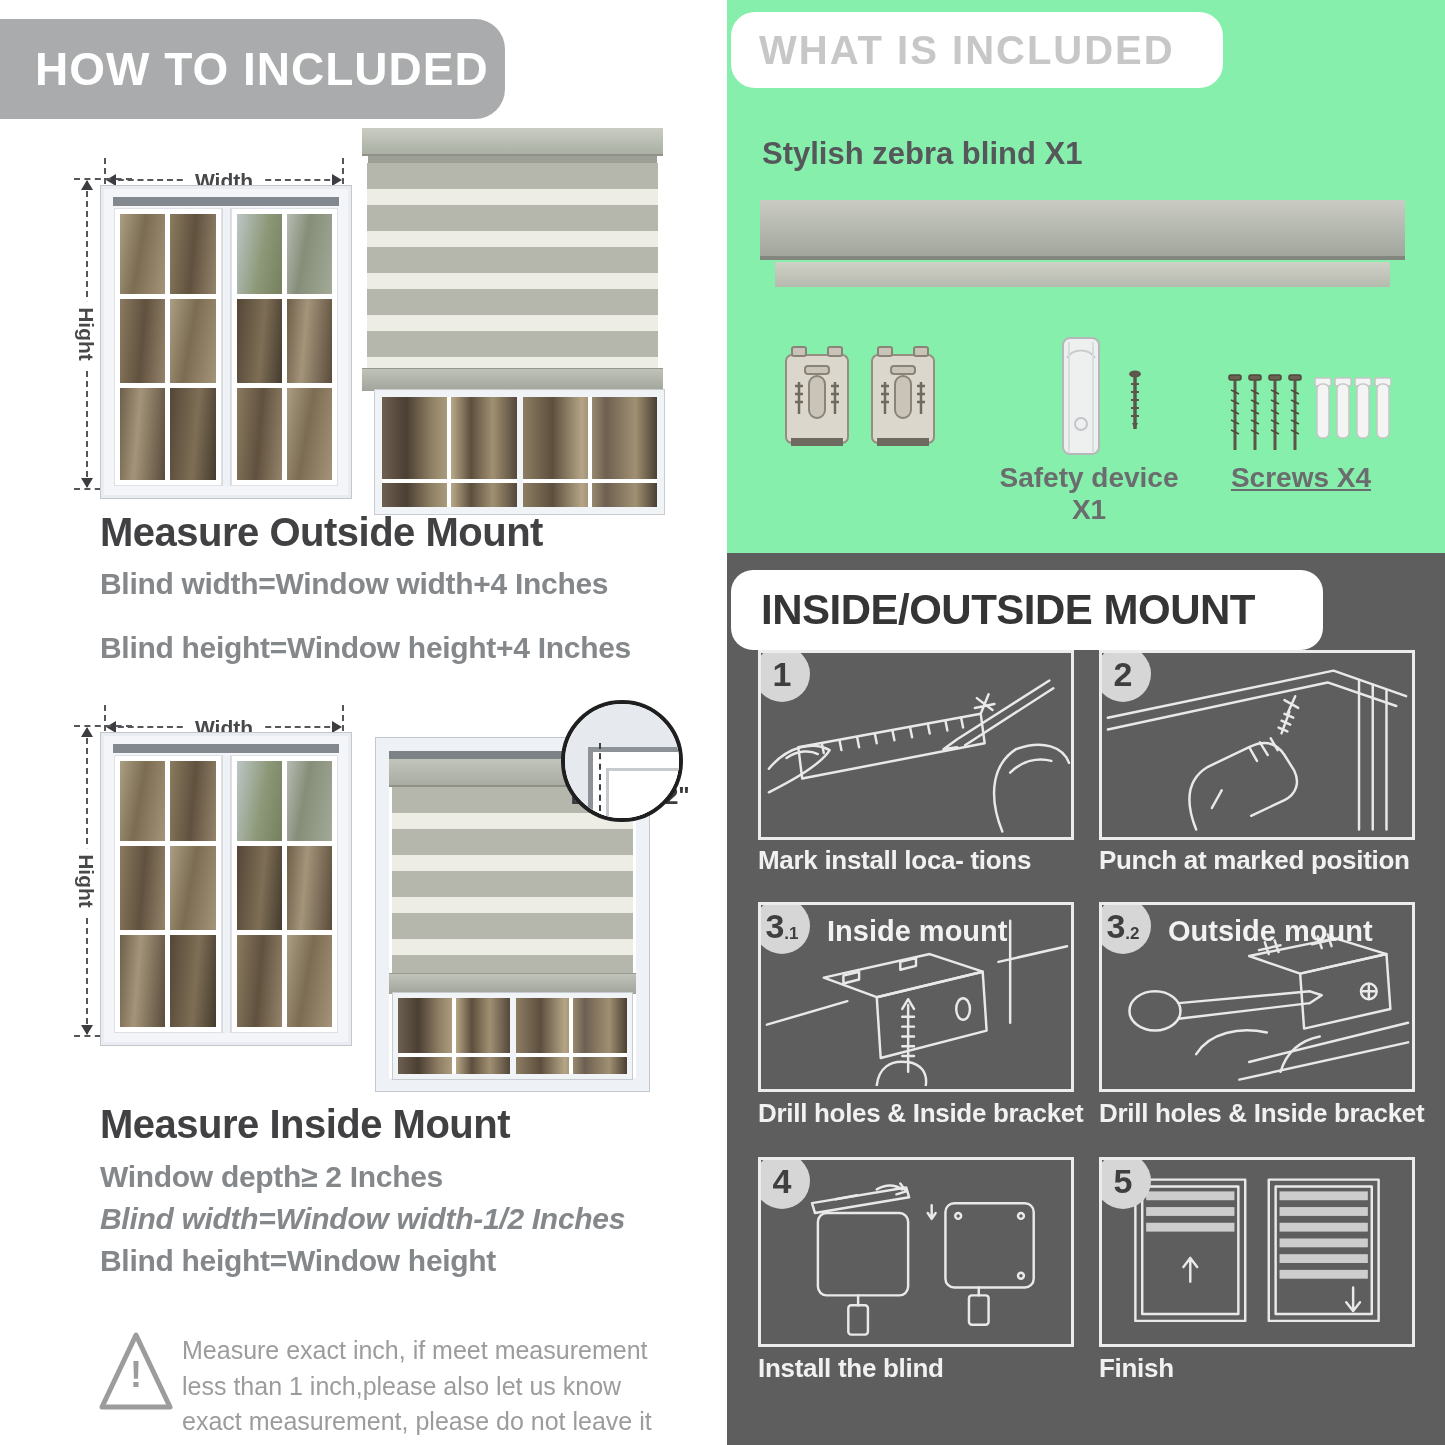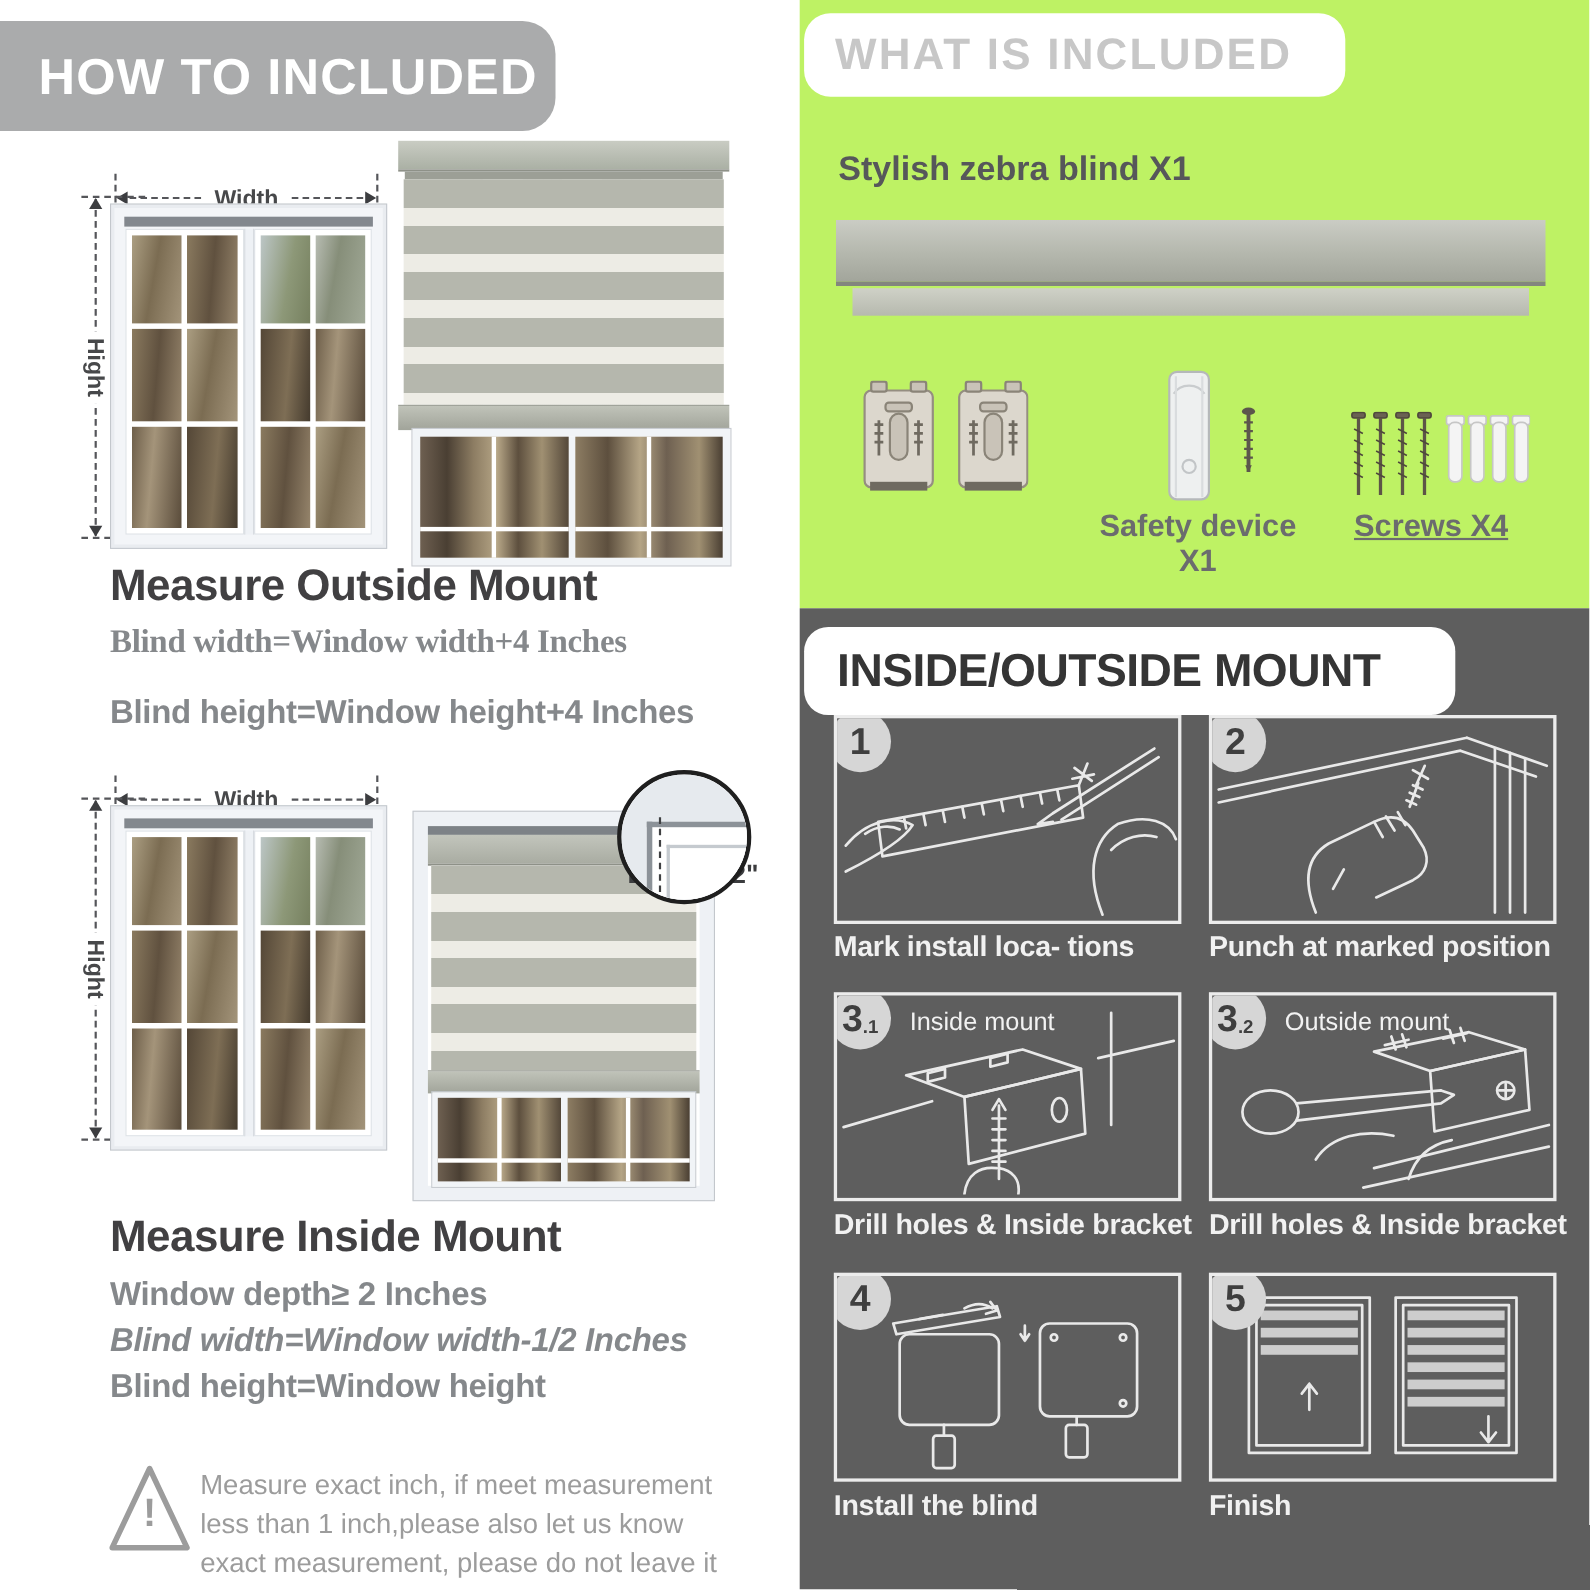--- a/index.html
+++ b/index.html
@@ -75,42 +75,42 @@
     border-left:3px solid #c5cacf;border-top:3px solid #c5cacf;}
   .cd-dash{position:absolute;left:30%;top:34%;height:60%;border-left:2px dashed #3f4042;}
 
   .h-title{font-size:40px;font-weight:700;color:#414042;letter-spacing:-0.5px;}
   .h-line{font-size:30px;font-weight:700;color:#85888b;letter-spacing:-0.3px;}
   .depth-label{font-size:24px;font-weight:700;color:#3b3c3e;}
   .warn-text{font-size:25px;font-weight:400;color:#9c9c9c;line-height:1.42;}
   .warn-mark{font-size:36px;font-weight:700;color:#9c9c9c;}
 
   
-  .sec1{left:727px;top:0;width:718px;height:553px;background:#bef264;}
+  .sec1{left:727px;top:0;width:718px;height:553px;background:#86efac;}
   .chip-inc{position:absolute;left:4px;top:12px;width:492px;height:76px;background:#fff;border-radius:24px;
     display:flex;align-items:center;}
   .chip-inc span{color:#c7c7c7;font-size:40px;font-weight:700;letter-spacing:2px;padding-left:28px;}
   .prod-label{position:absolute;left:35px;top:136px;width:650px;text-align:left;
     font-size:31px;font-weight:700;color:#56575a;}
   .rail-main{position:absolute;left:33px;top:200px;width:645px;height:56px;
     background:linear-gradient(180deg,#caccc4 0%,#b4b7ad 55%,#a2a59b 100%);border-bottom:4px solid #83867e;}
   .rail-under{position:absolute;left:48px;top:262px;width:615px;height:25px;
     background:linear-gradient(180deg,#cfd1c7,#b6b9ae);}
   .inc-cap{position:absolute;top:462px;text-align:center;font-size:28px;font-weight:700;color:#6b6c6e;}
 
   .sec2{left:727px;top:553px;width:718px;height:892px;background:#5e5e5e;}
   .chip-mount{position:absolute;left:4px;top:17px;width:592px;height:80px;background:#fff;border-radius:22px;
     display:flex;align-items:center;}
   .chip-mount span{color:#353535;font-size:42px;font-weight:700;letter-spacing:-0.5px;padding-left:30px;}
   .panel{position:absolute;width:310px;height:184px;border:3px solid #ececec;overflow:hidden;}
   .badge{position:absolute;left:-7px;top:-7px;width:56px;height:56px;border-radius:50%;background:#d6d6d6;
     display:flex;align-items:center;justify-content:center;z-index:2;color:#3f3f3f;}
   .badge .bnum{font-size:34px;font-weight:700;}
   .badge .bsub{font-size:17px;font-weight:700;margin-top:16px;}
-  .ptitle{position:absolute;left:66px;top:10px;font-size:23px;font-weight:400;color:#f2f2f2;z-index:2;}
+  .ptitle{position:absolute;left:66px;top:10px;font-size:29px;font-weight:700;color:#f2f2f2;z-index:2;}
   .pcap{position:absolute;font-size:26px;font-weight:700;color:#f1f1f1;letter-spacing:-0.3px;white-space:nowrap;}
   .panel svg{position:absolute;inset:0;}
   .lineart{stroke:#e9e9e9;stroke-width:2.5;fill:none;stroke-linecap:round;stroke-linejoin:round;}
 </style>
 </head>
 <body>
 
 <div class="abs chip-left">
   <span>HOW TO INCLUDED</span>
 </div>
@@ -168,21 +168,21 @@
       </div>
     <div class="upost"></div>
     <div class="uglass" style="background:linear-gradient(90deg,#8d7d63,#5d4f3e 22%,#b5a586 44%,#6e6051 62%,#a09072 84%,#4a3f33);">
         <div class="mull"></div>
         <div class="hmull"></div>
       </div>
   </div>
 </div>
 
 <div class="abs h-title" style="left:100px;top:510px;">Measure Outside Mount</div>
-<div class="abs h-line" style="left:100px;top:567px;font-family:Liberation Serif, serif;">Blind width=Window width+4 Inches</div>
+<div class="abs h-line" style="left:100px;top:567px;">Blind width=Window width+4 Inches</div>
 <div class="abs h-line" style="left:100px;top:631px;text-align:center;">Blind height=Window height+4 Inches</div>
 
 <div class="abs meas-w" style="left:104px;top:705px;width:240px;">
   <div class="tickL"></div>
   <div class="tickR"></div>
   <div class="dashh"></div>
   <div class="arr arr-l"></div>
   <div class="arr arr-r"></div>
   <div class="mlabel">Width</div>
 </div>

